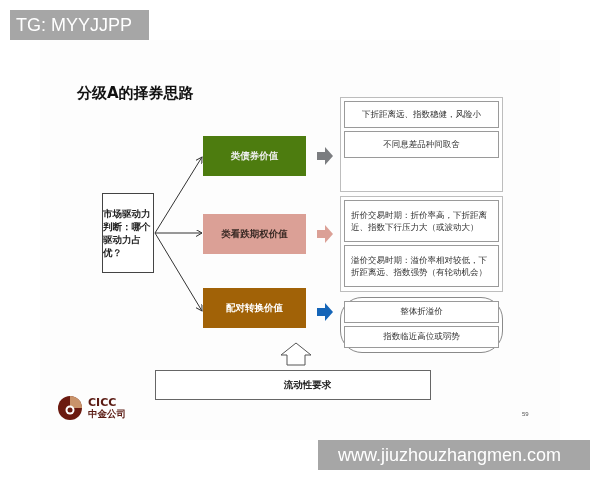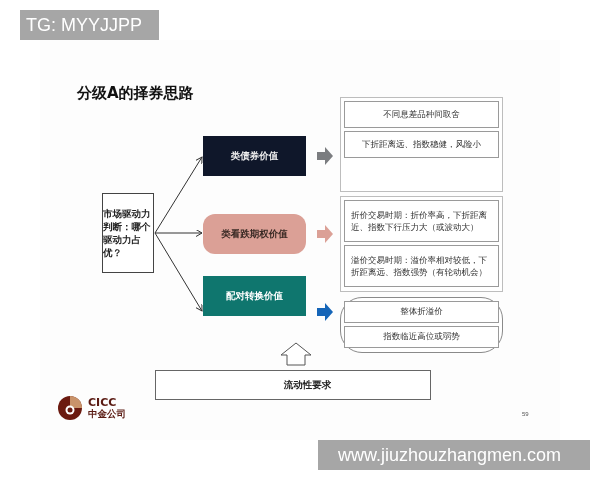--- a/index.html
+++ b/index.html
@@ -7,38 +7,38 @@
     body { position: relative; font-family: "DejaVu Serif", serif; color: #222; }
 
     .slide {
       position: absolute; left: 40px; top: 40px; width: 520px; height: 400px;
       background: #fdfdfd;
     }
     .watermark {
       position: absolute; background: #a6a6a6; color: #ffffff;
       font-family: "Liberation Sans", sans-serif;
     }
-    .wm-top { left: 20px; top: 10px; width: 139px; height: 30px; font-size: 18px; line-height: 30px; padding-left: 6px; }
+    .wm-top { left: 10px; top: 10px; width: 139px; height: 30px; font-size: 18px; line-height: 30px; padding-left: 6px; }
     .wm-bottom { left: 318px; top: 440px; width: 272px; height: 30px; font-size: 18px; line-height: 30px; padding-left: 20px; }
 
     .title {
       position: absolute; left: 77px; top: 84px; font-size: 15px; font-weight: bold;
       font-family: "DejaVu Sans", sans-serif; color: #111;
     }
 
     .box { position: absolute; display: flex; align-items: center; justify-content: center; text-align: center; }
     .market-box {
       left: 102px; top: 193px; width: 52px; height: 80px;
       border: 1px solid #444; background: #fff; font-size: 9.5px; line-height: 13px;
       font-weight: bold; padding: 2px 0; text-align: left;
     }
     .cat-box { left: 203px; width: 103px; height: 40px; font-size: 9.5px; font-weight: bold; }
-    .cat-bond { top: 136px; background: #0f172a; color: #f0f0f0; }
-    .cat-option { top: 214px; background: #dba096; color: #3a2a25; border-radius: 12px; }
-    .cat-convert { top: 276px; background: #0f766e; color: #ffffff; }
+    .cat-bond { top: 136px; background: #4d7c0f; color: #f0f0f0; }
+    .cat-option { top: 214px; background: #dba096; color: #3a2a25; }
+    .cat-convert { top: 288px; background: #a16207; color: #ffffff; }
 
     .group {
       position: absolute; left: 340px; width: 163px; border: 1px solid #bdbdbd; background: #fff;
       padding: 3px;
     }
     .group-bond { top: 97px; height: 95px; }
     .group-option { top: 196px; height: 96px; }
     .group-convert { top: 297px; height: 56px; border-color: #8a8a8a; border-radius: 22px; }
     .item {
       border: 1px solid #9a9a9a; background: #fff; font-size: 8.5px; color: #333;
@@ -89,22 +89,22 @@
   <path d="M287,365 L287,355 L281,355 L296,343 L311,355 L305,355 L305,365 Z" fill="#fff" stroke="#555" stroke-width="1"></path>
 </svg>
 
 <div class="box market-box">市场驱动力判断：哪个驱动力占优？</div>
 
 <div class="box cat-box cat-bond">类债券价值</div>
 <div class="box cat-box cat-option">类看跌期权价值</div>
 <div class="box cat-box cat-convert">配对转换价值</div>
 
 <div class="group group-bond">
+  <div class="item">下折距离远、指数稳健，风险小</div>
   <div class="item">不同息差品种间取舍</div>
-  <div class="item">下折距离远、指数稳健，风险小</div>
 </div>
 
 <div class="group group-option">
   <div class="item">折价交易时期：折价率高，下折距离近、指数下行压力大（或波动大）</div>
   <div class="item">溢价交易时期：溢价率相对较低，下折距离远、指数强势（有轮动机会）</div>
 </div>
 
 <div class="group group-convert">
   <div class="item">整体折溢价</div>
   <div class="item">指数临近高位或弱势</div>

